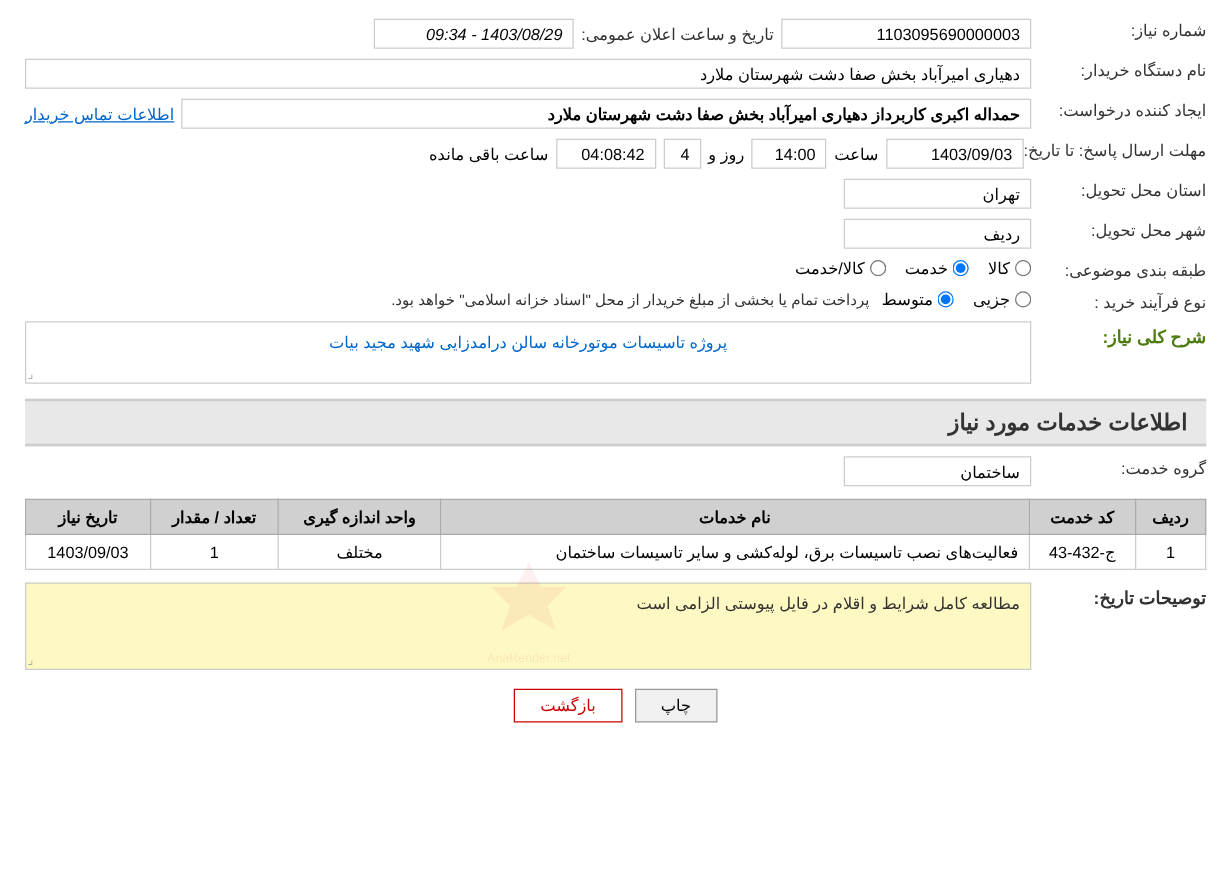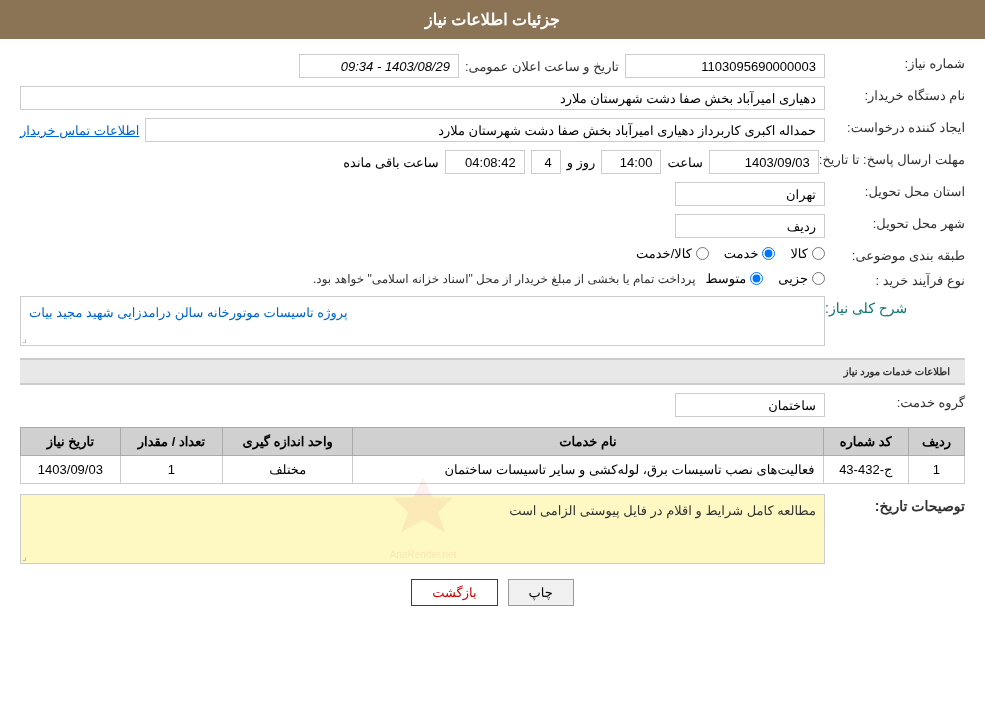--- a/index.html
+++ b/index.html
@@ -40,21 +40,21 @@
       font-size: 13px;
       min-height: 24px;
       display: inline-flex;
       align-items: center;
     }
     .section-title {
       background: #e8e8e8;
       border-top: 2px solid #ccc;
       border-bottom: 2px solid #ccc;
       padding: 6px 15px;
-      font-size: 10px;
+      font-size: 18px;
       font-weight: bold;
       color: #333;
       margin: 12px 0 8px 0;
     }
     .link-text {
       color: #0066cc;
       cursor: pointer;
       text-decoration: underline;
     }
     .radio-group {
@@ -93,21 +93,21 @@
       text-align: center;
     }
     .description-box {
       border: 1px solid #ccc;
       padding: 8px;
       min-height: 50px;
       width: 100%;
       color: #0066cc;
       font-size: 13px;
       background: #fff;
-      text-align: left;
+      text-align: center;
     }
     .buyer-notes-box {
       border: 1px solid #ccc;
       padding: 8px;
       min-height: 70px;
       width: 100%;
       font-size: 13px;
       background: #fef9c3;
       text-align: right;
       position: relative;
@@ -166,21 +166,20 @@
     }
     .flex-content {
       flex: 1;
     }
   </style>
 </head>
 <body>
 
 <div class="page-wrapper">
 
-  <div class="header-bar">جزئیات اطلاعات نیاز</div>
 
   <div class="content">
 
     <div class="flex-row">
       <div class="flex-label">شماره نیاز:</div>
       <div class="flex-content">
         <div class="inline-row">
           <div class="value-box" style="min-width:200px;">1103095690000003</div>
           <div class="label">تاریخ و ساعت اعلان عمومی:</div>
           <div class="value-box" style="min-width:160px;font-style:italic;">1403/08/29 - 09:34</div>
@@ -192,21 +191,21 @@
       <div class="flex-label">نام دستگاه خریدار:</div>
       <div class="flex-content">
         <div class="value-box" style="width:100%;">دهیاری امیرآباد بخش صفا دشت شهرستان ملارد</div>
       </div>
     </div>
 
     <div class="flex-row">
       <div class="flex-label">ایجاد کننده درخواست:</div>
       <div class="flex-content">
         <div class="inline-row">
-          <div class="value-box" style="flex:1;">حمداله اکبری کاربرداز دهیاری امیرآباد بخش صفا دشت شهرستان ملارد</div>
+          <div class="value-box" style="flex:1;font-weight:bold;">حمداله اکبری کاربرداز دهیاری امیرآباد بخش صفا دشت شهرستان ملارد</div>
           <span class="link-text">اطلاعات تماس خریدار</span>
         </div>
       </div>
     </div>
 
     <div class="flex-row">
       <div class="flex-label">مهلت ارسال پاسخ: تا تاریخ:</div>
       <div class="flex-content">
         <div class="inline-row">
           <div class="value-box" style="min-width:110px;">1403/09/03</div>
@@ -267,42 +266,42 @@
               <input type="radio" name="purchase_type" checked="" style=""> 
                 <span>متوسط</span>
             </div>
           </div>
           <span class="info-text">پرداخت تمام یا بخشی از مبلغ خریدار از محل "اسناد خزانه اسلامی" خواهد بود.</span>
         </div>
       </div>
     </div>
 
     <div style="display:flex; align-items:flex-start; margin-bottom:8px;">
-      <div style="min-width:140px; text-align:left; padding-top:4px; font-size:14px; font-weight:normal; color:#0f766e;">شرح کلی نیاز:</div>
+      <div style="min-width:140px; text-align:right; padding-top:4px; font-size:14px; font-weight:bold; color:#4d7c0f;">شرح کلی نیاز:</div>
       <div style="flex:1; position:relative;">
         <div class="description-box">پروژه تاسیسات موتورخانه سالن درامدزایی شهید مجید بیات</div>
         <span style="position:absolute; bottom:2px; left:2px; font-size:10px; color:#aaa; cursor:se-resize;">⌟</span>
       </div>
     </div>
 
     <div class="section-title">اطلاعات خدمات مورد نیاز</div>
 
     <div class="flex-row">
       <div class="flex-label">گروه خدمت:</div>
       <div class="flex-content">
         <div class="value-box" style="min-width:150px;">ساختمان</div>
       </div>
     </div>
 
     <div class="table-container">
       <table>
         <thead>
           <tr>
             <th>ردیف</th>
-            <th>کد شماره</th>
+            <th>کد خدمت</th>
             <th>نام خدمات</th>
             <th>واحد اندازه گیری</th>
             <th>تعداد / مقدار</th>
             <th>تاریخ نیاز</th>
           </tr>
         </thead>
         <tbody id="table-body">
         <tr>
       <td>1</td>
       <td>ج-432-43</td>

